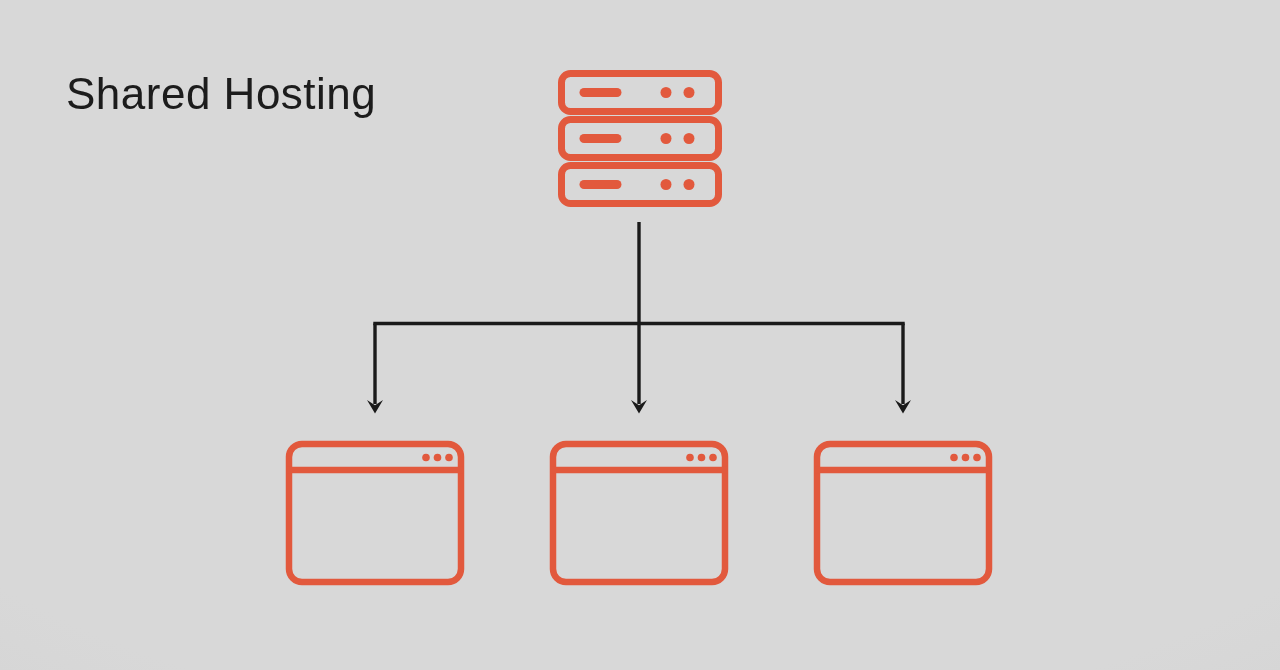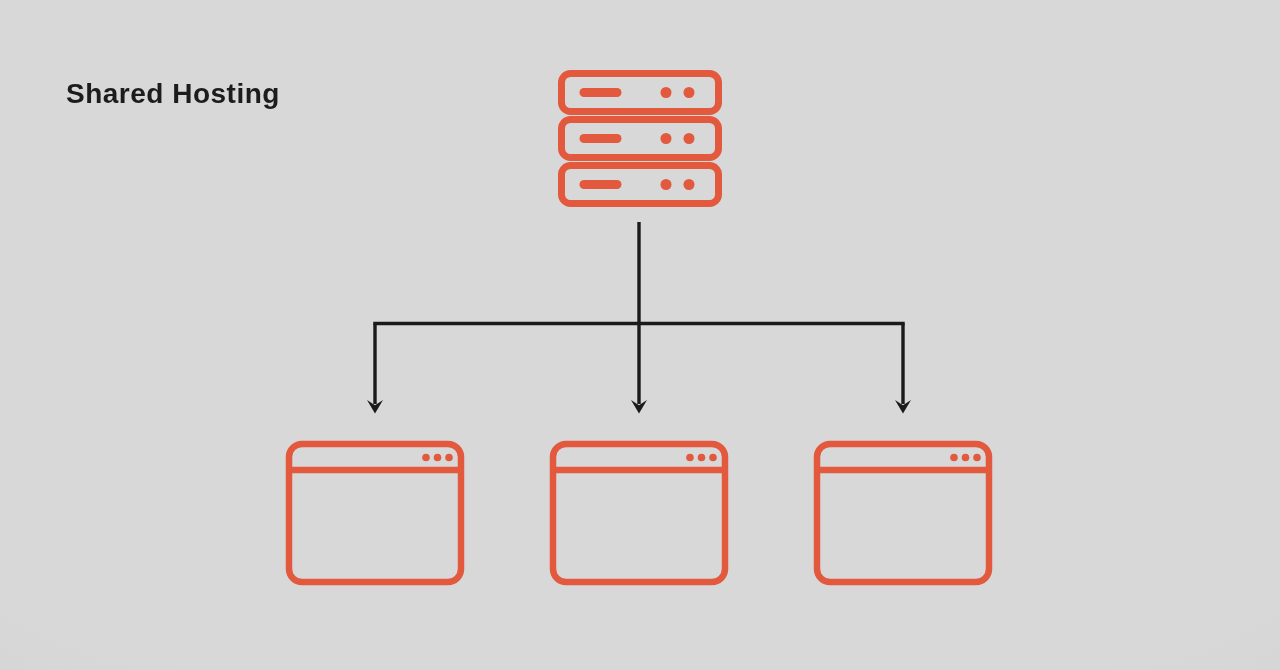--- a/index.html
+++ b/index.html
@@ -19,23 +19,23 @@
     position: relative;
     width: 1280px;
     height: 670px;
     background: radial-gradient(130% 130% at 50% 42%, var(--background) 52%, var(--background-edge) 100%);
     overflow: hidden;
   }
   .page-title {
     position: absolute;
     left: 66px;
     top: 70px;
-    font-size: 28px;
+    font-size: 44px;
     line-height: 48px;
-    font-weight: 700;
+    font-weight: 400;
     letter-spacing: 0.5px;
     color: var(--title-text);
   }
   .diagram-svg {
     position: absolute;
     left: 0;
     top: 0;
     width: 1280px;
     height: 670px;
     display: block;

